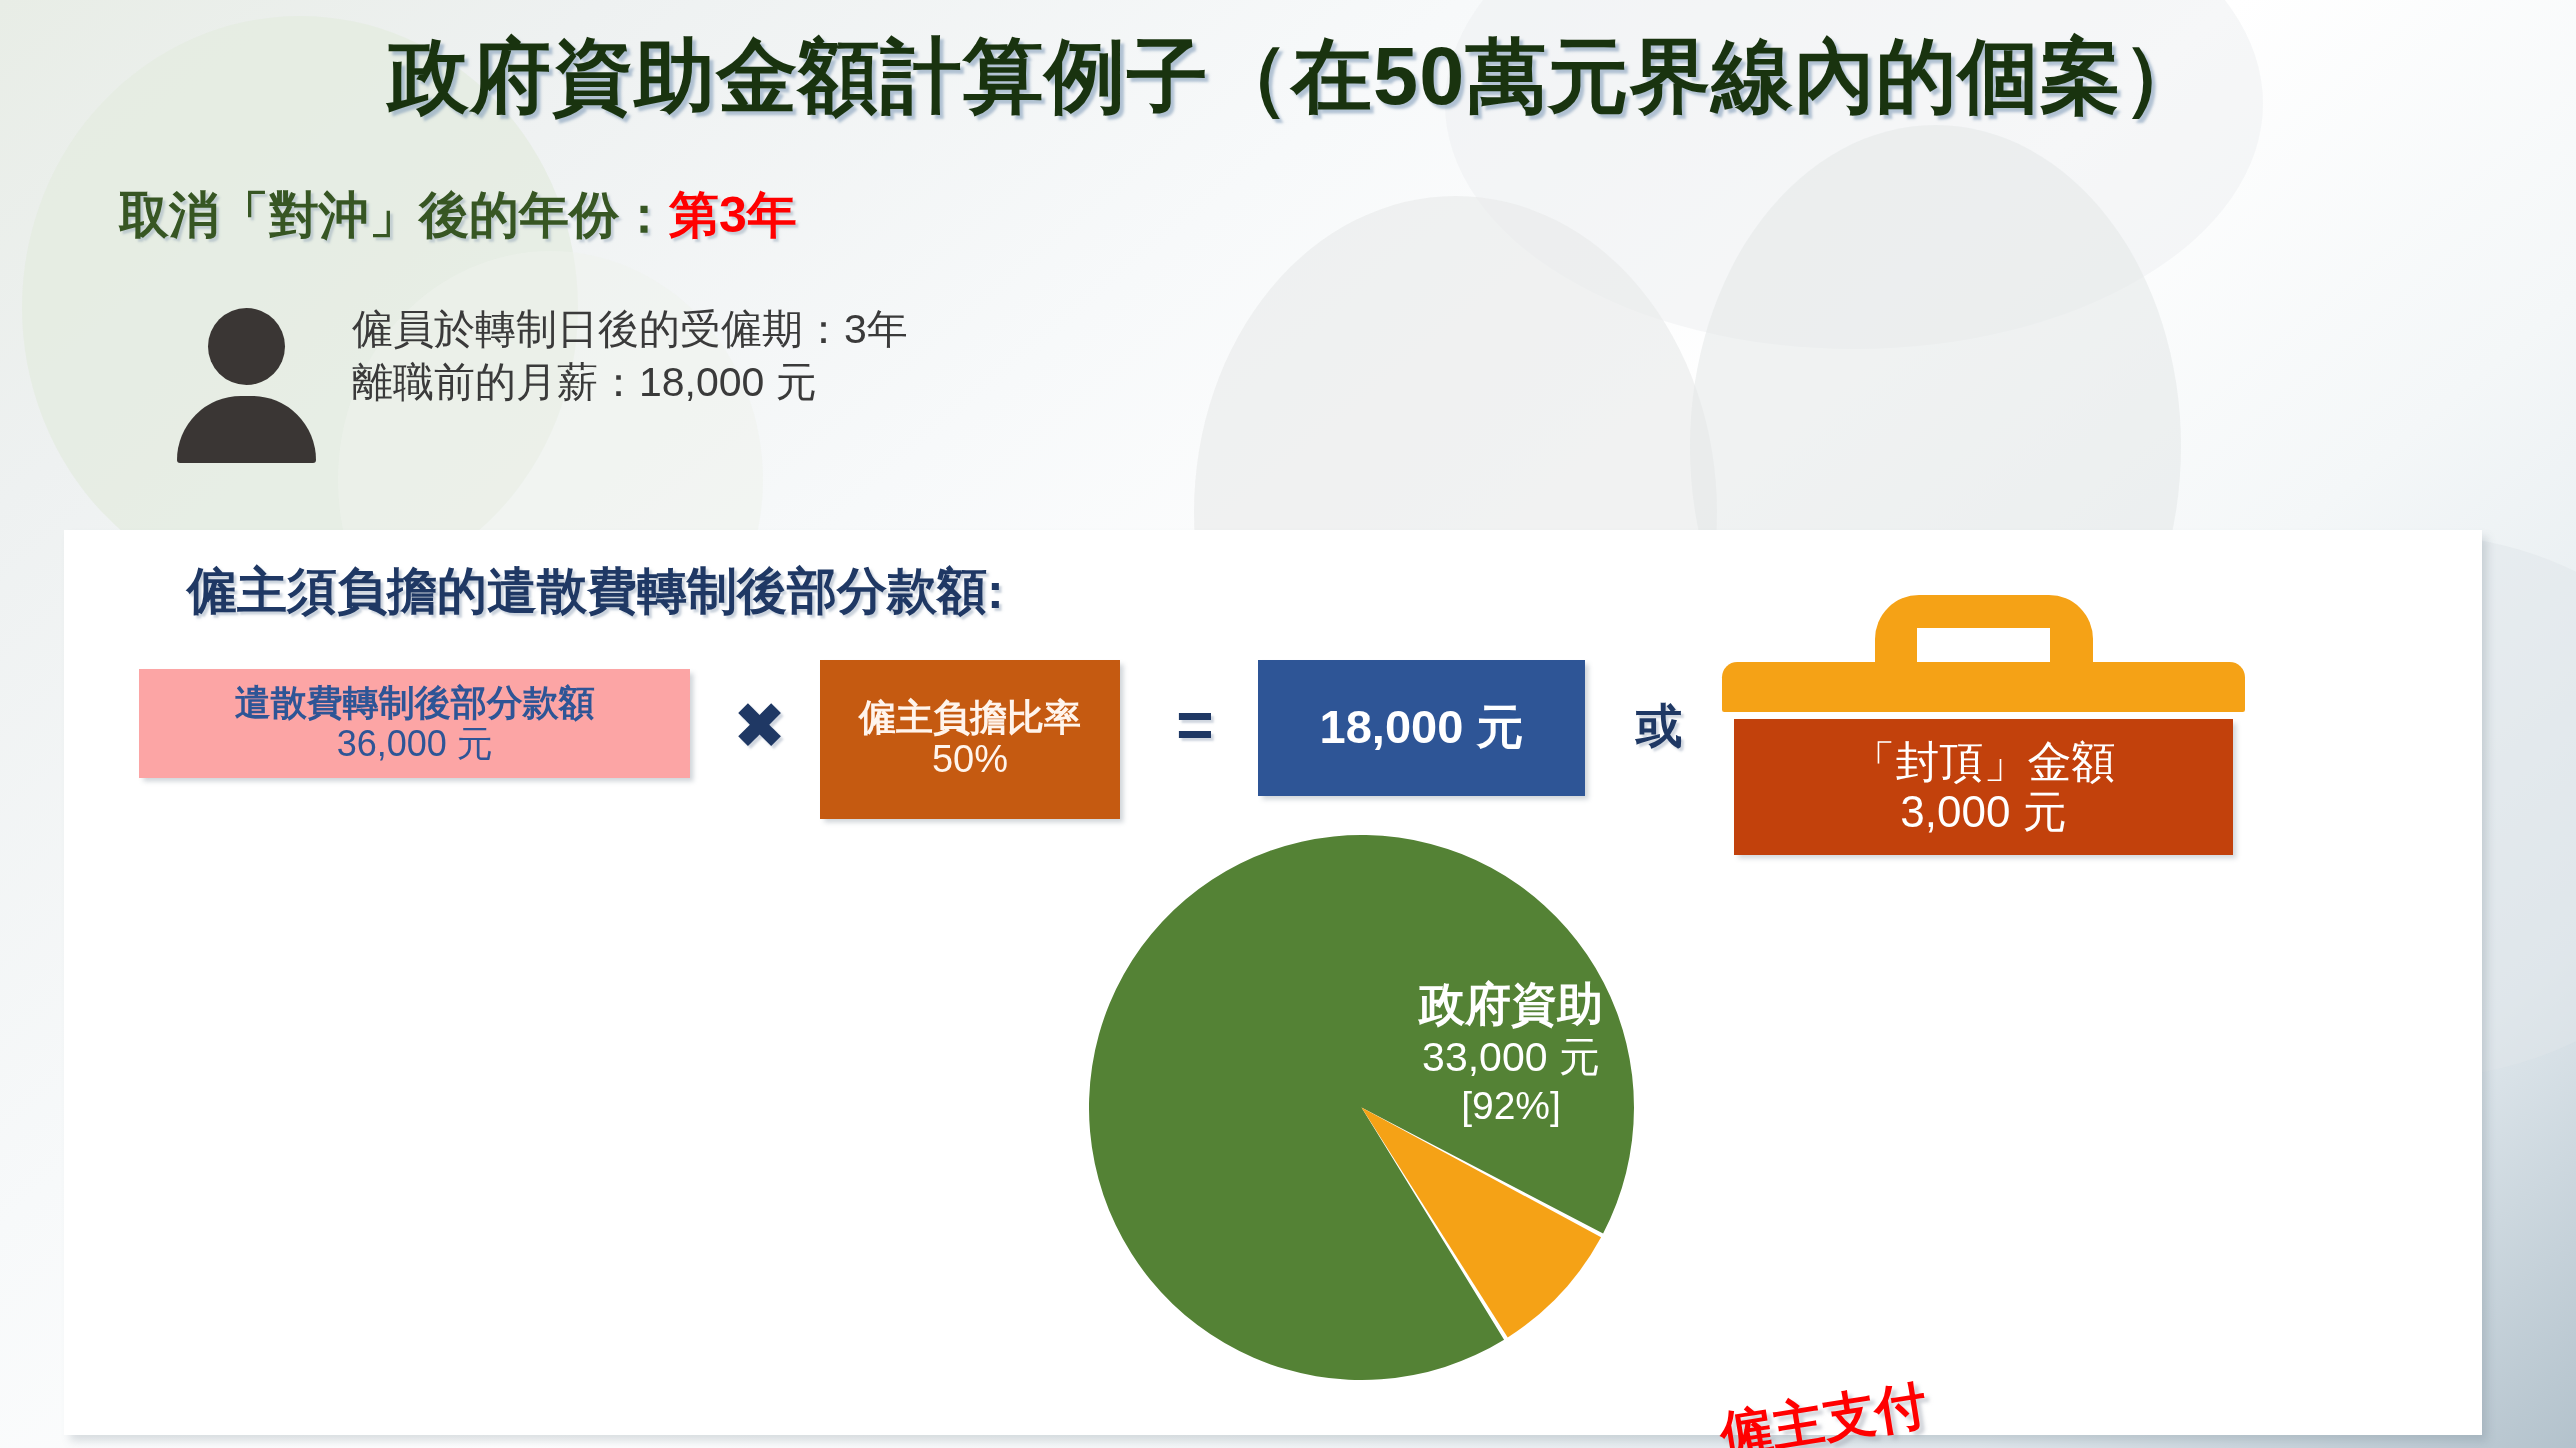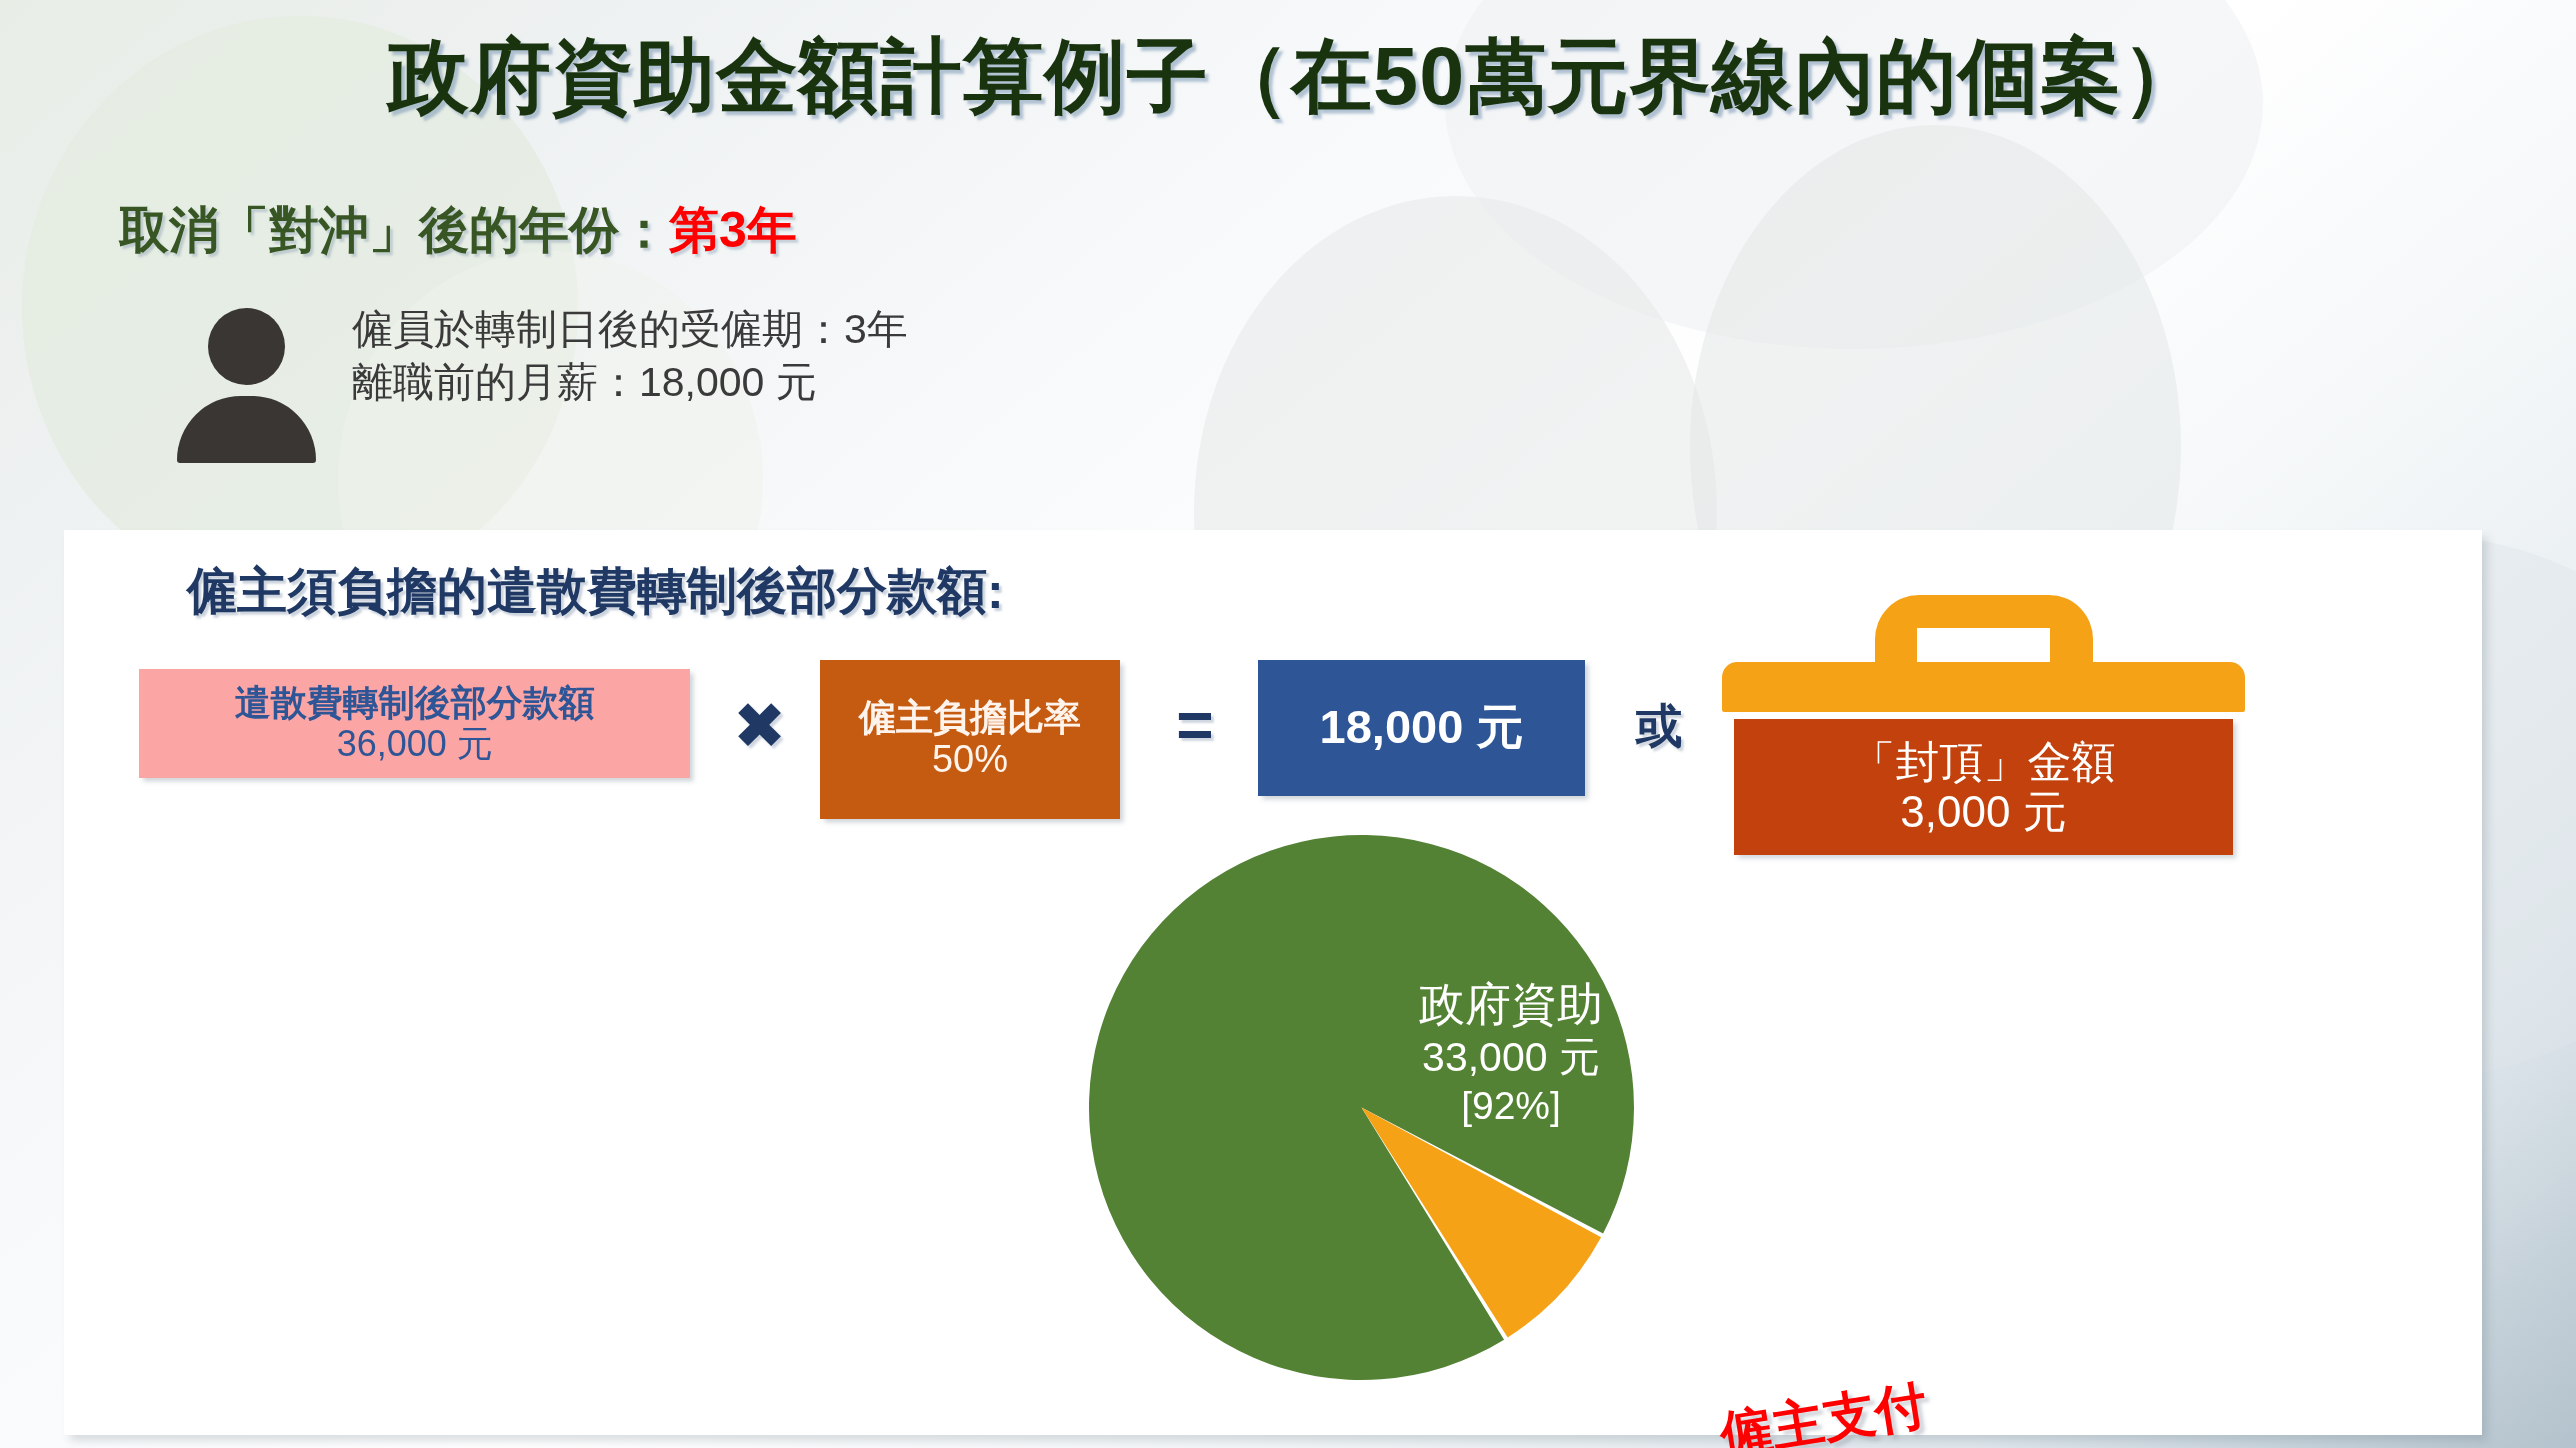--- a/index.html
+++ b/index.html
@@ -25,21 +25,21 @@
   
   #title{
     position:absolute;left:0;top:23px;width:2576px;text-align:center;
     font-size:81px;font-weight:bold;color:#19330F;letter-spacing:1.1px;
     text-shadow:3.8px 4.4px 2.7px rgba(120,150,180,.55);
     white-space:nowrap;
     padding-left:8px;
   }
   
   #subtitle{
-    position:absolute;left:119px;top:197px;
+    position:absolute;left:119px;top:182px;
     font-size:50px;font-weight:bold;white-space:nowrap;
     text-shadow:2.7px 3.3px 2.2px rgba(140,160,180,.45);
   }
   #subtitle .lbl{color:#375623;}
   #subtitle .val{color:#FF0000;}
 
   
   #person{position:absolute;left:174px;top:308px;width:145px;height:153px;}
   #person .head{position:absolute;left:34px;top:0;width:77px;height:77px;border-radius:50%;background:#3A3634;}
   #person .body{position:absolute;left:3.3px;top:88px;width:139px;height:67px;background:#3A3634;border-radius:70px 70px 3.3px 3.3px;}
@@ -90,21 +90,21 @@
   #box-cap{position:absolute;left:12px;top:124px;width:499px;height:136px;background:#c2410c;
            color:#ffffff;font-size:44px;font-weight:normal;display:flex;flex-direction:column;
            align-items:center;justify-content:center;line-height:1.14;
            box-shadow:3.8px 4.4px 4.9px rgba(110,125,140,.3);}
 
   
   #pie-wrap{position:absolute;left:1025px;top:305px;width:545px;height:545px;}
   #pie-svg{position:absolute;left:0;top:0;width:545px;height:545px;}
   #pie-label{position:absolute;left:294px;top:141px;width:256px;color:#ffffff;
              text-align:center;line-height:1.22;pointer-events:none;}
-  #pie-label .nm{font-size:46px;font-weight:normal;}
+  #pie-label .nm{font-size:46px;font-weight:bold;}
   #pie-label .v1{font-size:41px;}
   #pie-label .v2{font-size:39px;}
 
   
   #red-note{position:absolute;left:1647px;top:872px;width:447px;height:207px;color:#FF0000;
             font-weight:bold;white-space:nowrap;}
   #red-note .rl{position:absolute;font-size:52px;text-shadow:4.4px 4.9px 3.8px rgba(170,175,185,.55);}
   #red-note .r1{left:9.8px;top:0;transform:rotate(-9deg);transform-origin:left center;}
 </style>
 </head>

